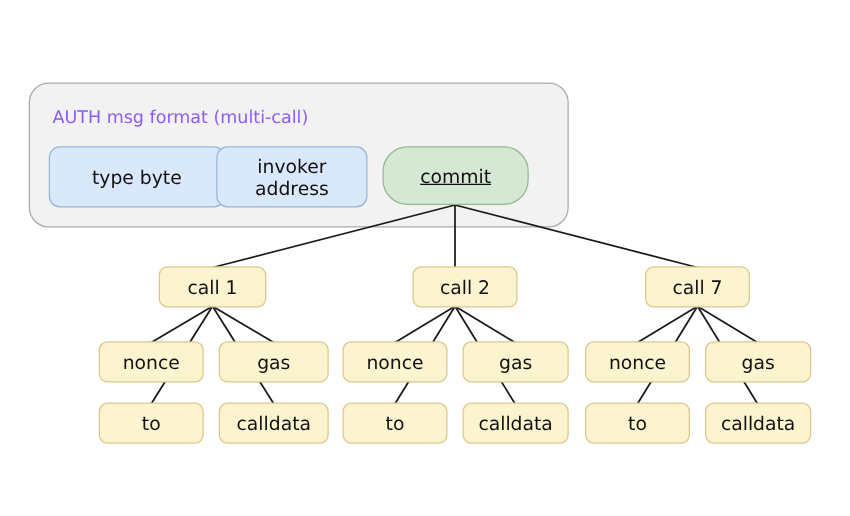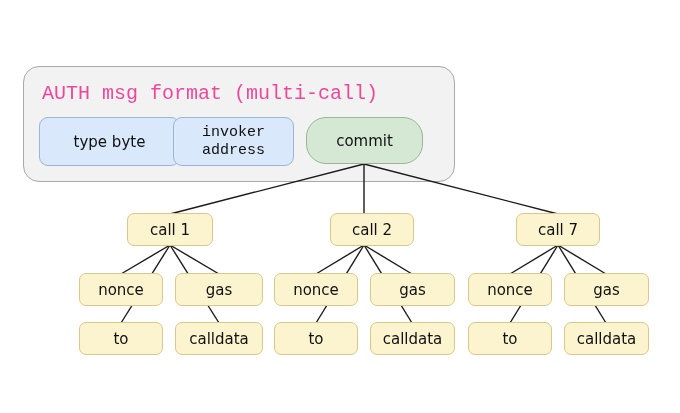--- a/index.html
+++ b/index.html
@@ -14,26 +14,26 @@
     display:flex;align-items:center;justify-content:center;
     text-align:center;font-size:15px;line-height:18px;
   }
   .cluster{
     position:absolute;z-index:0;box-sizing:border-box;
     left:23px;top:66px;width:432px;height:116px;
     background:#f2f2f3;border:1.4px solid #a9a9a9;border-radius:16px;
   }
   .cluster-title{
     position:absolute;z-index:2;left:42px;top:83px;
-    font-size:20px;line-height:22px;color:#ec4899;white-space:nowrap;font-family:Liberation Mono, monospace;
+    font-size:14px;line-height:22px;color:#8b5cf6;white-space:nowrap;
   }
   .blue{background:#dae8fc;border:1.4px solid #9ab5d9;border-radius:9px;}
-  .green{background:#d5e8d4;border:1.4px solid #97b795;border-radius:20px;}
+  .green{background:#d5e8d4;border:1.4px solid #97b795;border-radius:20px;text-decoration:underline;}
   .yellow{background:#fcf3cf;border:1.3px solid #dbc78c;border-radius:7px;}
-  .two-line{white-space:pre-line;font-family:Liberation Mono, monospace;}
+  .two-line{white-space:pre-line;}
 </style>
 </head>
 <body>
 
 <div id="canvas">
 
   <div class="cluster"></div>
 
   <svg class="edges" width="680" height="413" viewBox="0 0 680 413">
     <g stroke="#1a1a1a" stroke-width="1.4" fill="none">

